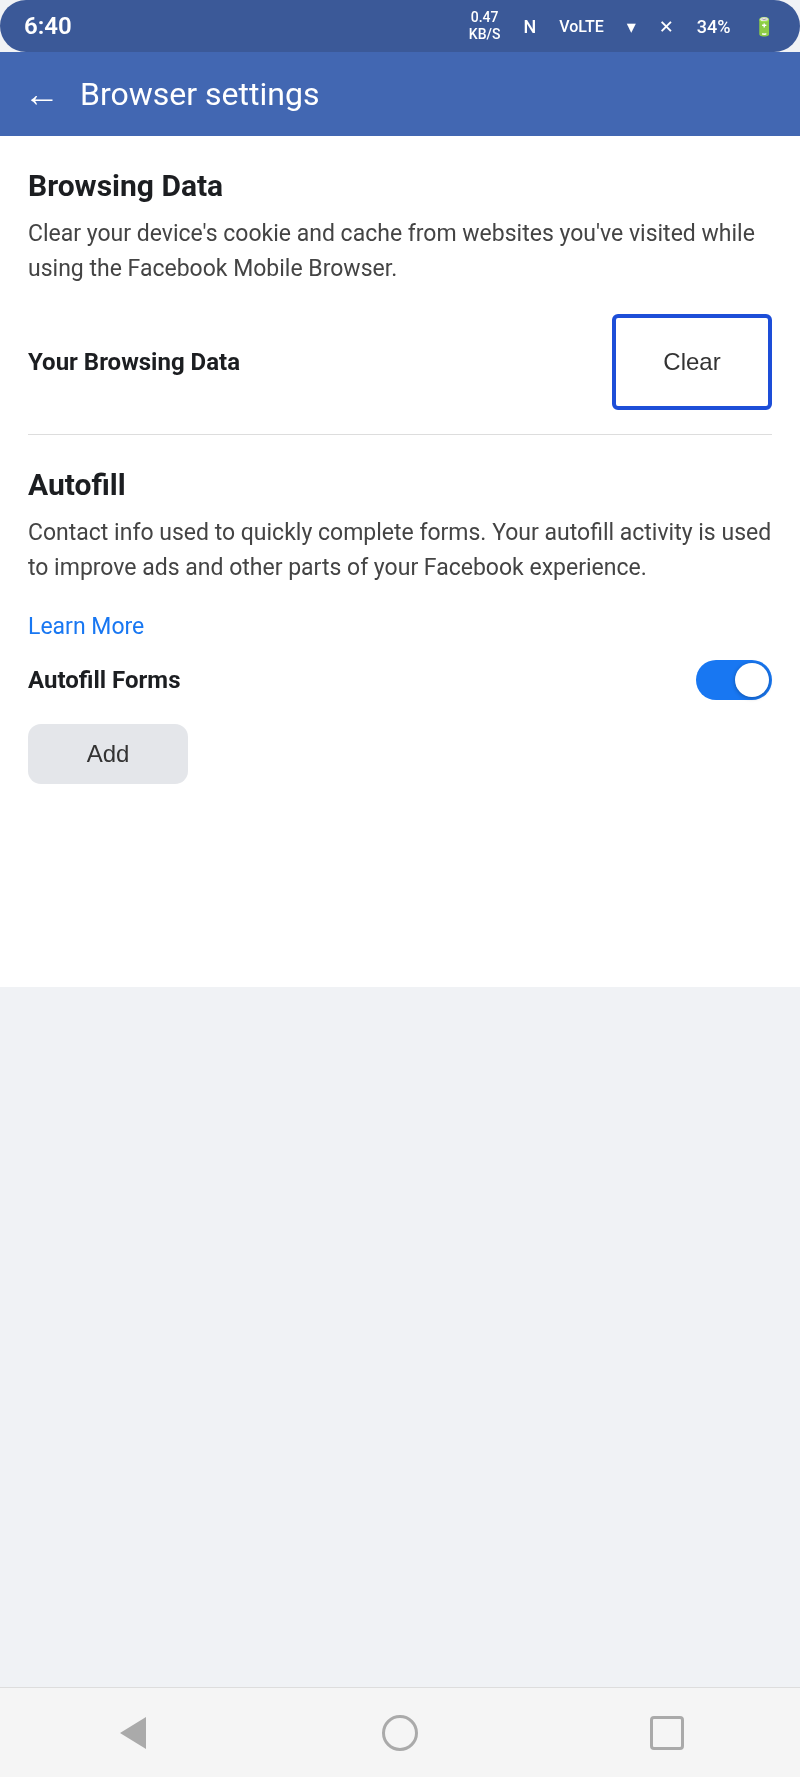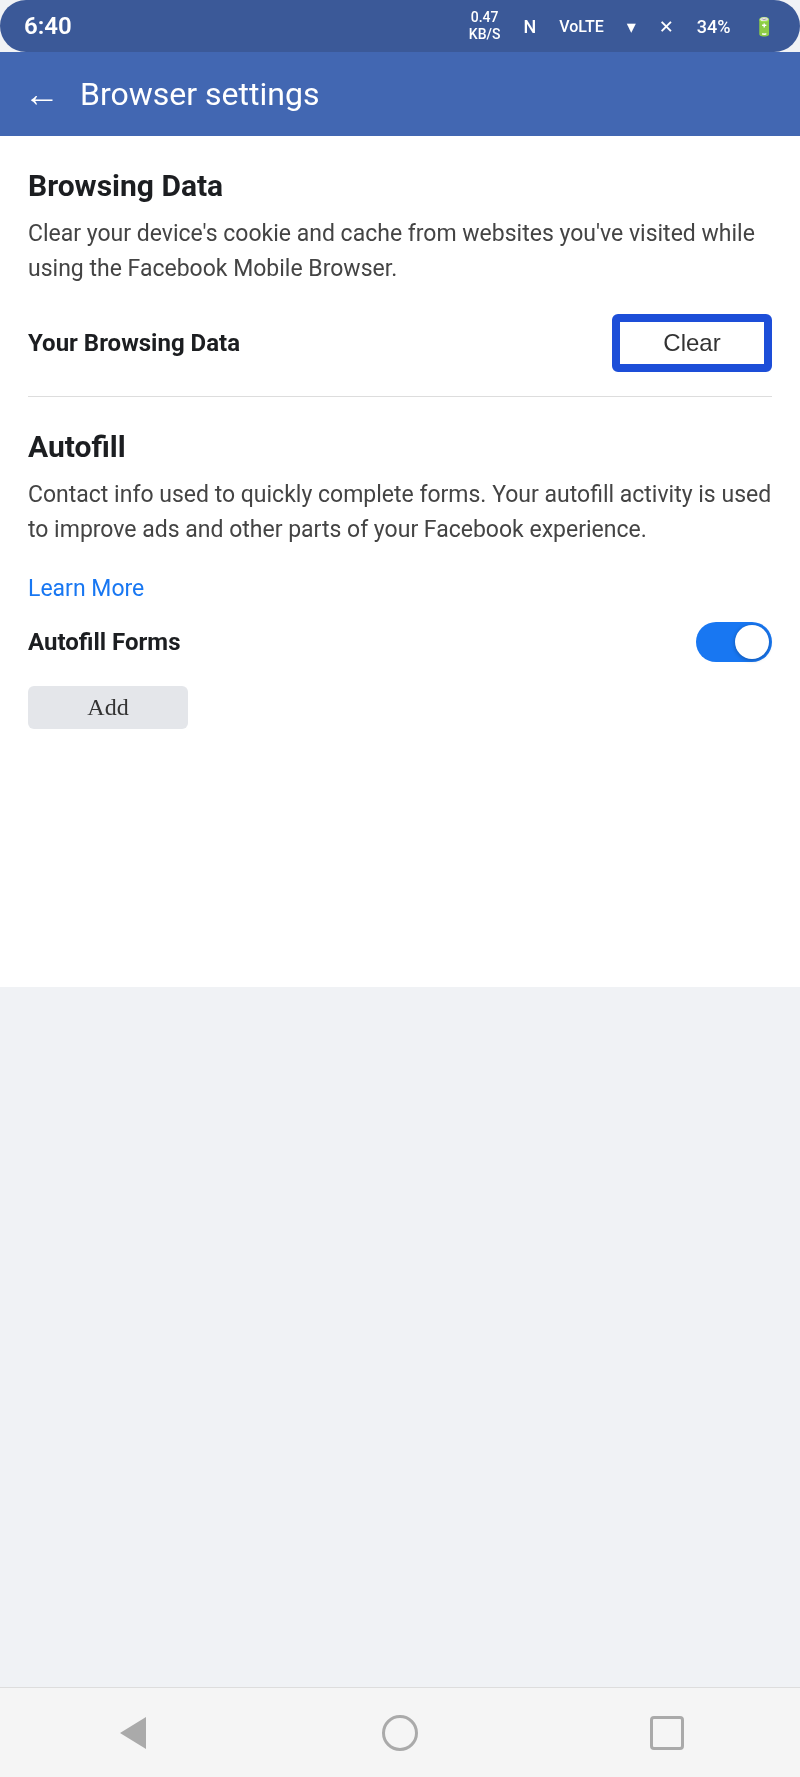--- a/index.html
+++ b/index.html
@@ -92,42 +92,41 @@
       justify-content: space-between;
       margin-bottom: 24px;
     }
     .row-label {
       font-size: 24px;
       font-weight: 700;
       color: #1c1e21;
     }
 
     .clear-button {
-      border: 8px solid #1d4ed8;
+      border: 4px solid #1d4ed8;
       background: white;
       color: #333;
       font-size: 24px;
-      padding: 7px 40px;
+      padding: 30px 40px;
       border-radius: 6px;
       cursor: pointer;
       min-width: 160px;
       text-align: center;
     }
 
     .add-button {
       border: none;
       background: #e4e6ea;
       color: #333;
       font-size: 24px;
-      padding: 8px 40px;
-      border-radius: 6px;
+      padding: 16px 40px;
+      border-radius: 13px;
       cursor: pointer;
       min-width: 160px;
       text-align: center;
-      font-family: Liberation Serif, serif;
     }
 
     
     .divider {
       border: none;
       border-top: 1px solid #ddd;
       margin: 8px 0 32px 0;
     }
 
     

